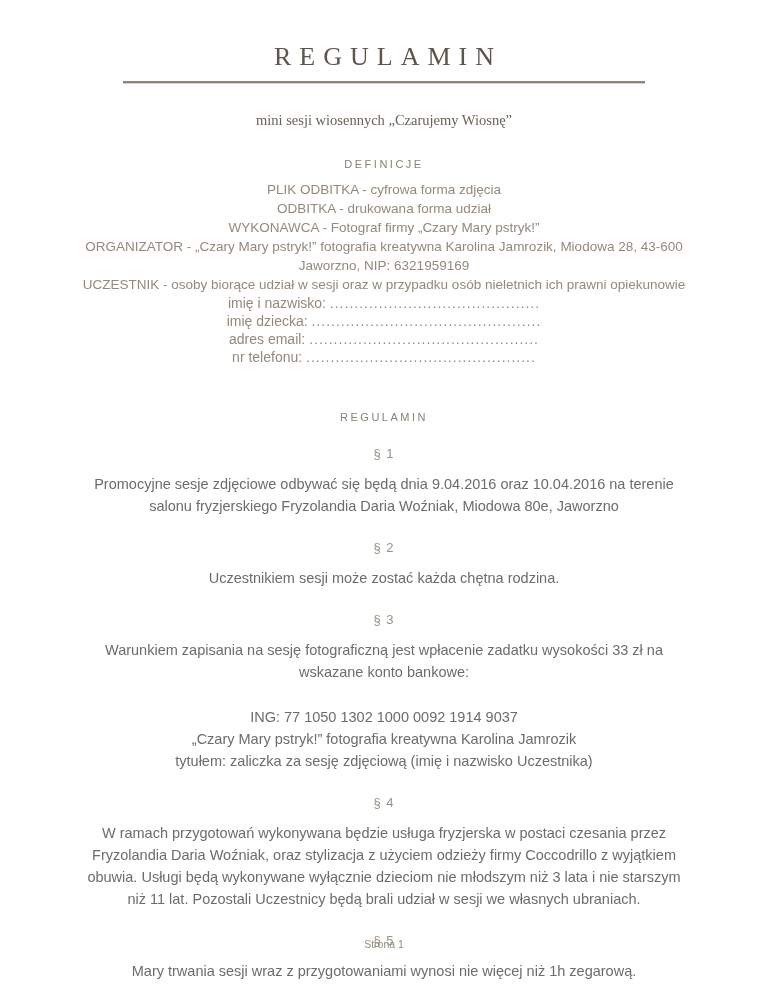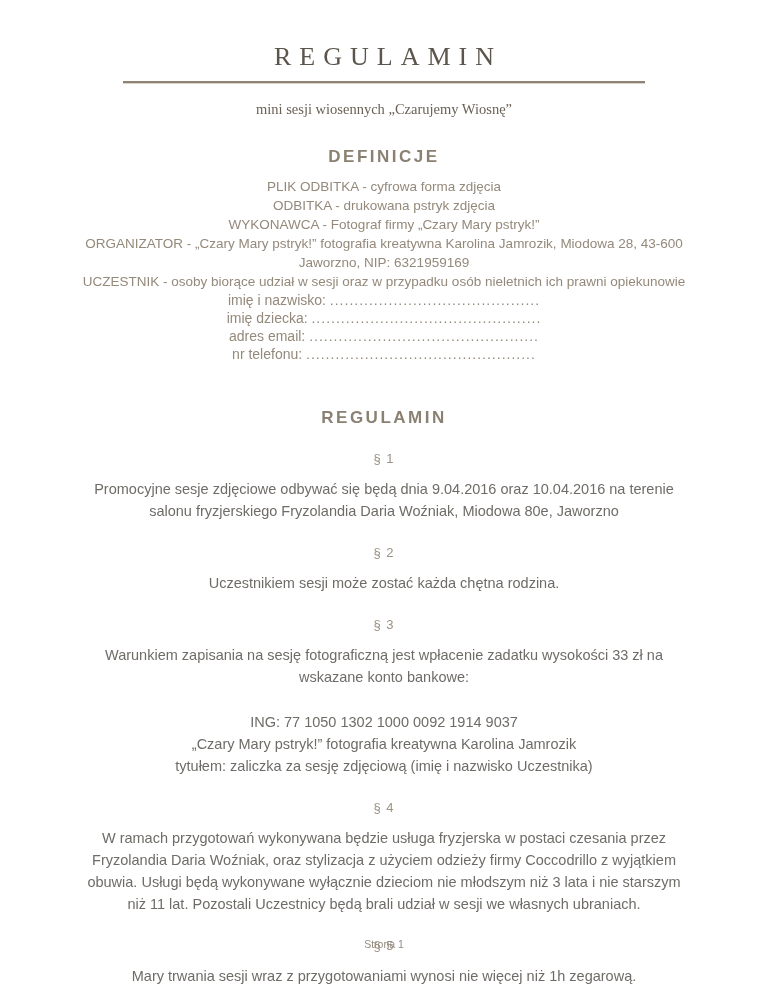--- a/index.html
+++ b/index.html
@@ -35,27 +35,27 @@
     height: 0;
     border: none;
     border-top: 2px solid #8d8476;
     border-bottom: 1px solid #d8d3c9;
     margin: 9px auto 0 auto;
   }
   .doc-subtitle {
     font-family: "Liberation Serif", serif;
     font-size: 14.5px;
     color: #6a6256;
-    margin-top: 17px;
+    margin-top: 28px;
   }
 
   
   .sans-heading {
-    font-size: 17px;
-    font-weight: 700;
+    font-size: 11px;
+    font-weight: 400;
     letter-spacing: 2.5px;
     color: #8b8173;
   }
   .definitions-heading { margin-top: 29px; }
   .regulamin-heading   { margin-top: 45px; }
 
   
   .definitions-list {
     margin-top: 10px;
     font-size: 13.5px;
@@ -115,21 +115,21 @@
   <h1 class="doc-title">REGULAMIN</h1>
 
   <hr class="title-rule">
 
   <div class="doc-subtitle">mini sesji wiosennych „Czarujemy Wiosnę”</div>
 
   <div class="sans-heading definitions-heading">DEFINICJE</div>
 
   <div class="definitions-list">
       <div class="def-line">PLIK ODBITKA - cyfrowa forma zdjęcia</div>
-      <div class="def-line">ODBITKA - drukowana pstryk zdjęcia</div>
+      <div class="def-line">ODBITKA - drukowana forma udział</div>
       <div class="def-line">WYKONAWCA - Fotograf firmy „Czary Mary pstryk!”</div>
       <div class="def-line">ORGANIZATOR - „Czary Mary pstryk!” fotografia kreatywna Karolina Jamrozik, Miodowa 28, 43-600 Jaworzno, NIP: 6321959169</div>
       <div class="def-line">UCZESTNIK - osoby biorące udział w sesji oraz w przypadku osób nieletnich ich prawni opiekunowie</div>
     </div>
 
   <div class="form-block">
       <div class="form-line"><span>imię i nazwisko: </span><span class="dots">...........................................</span></div>
       <div class="form-line"><span>imię dziecka: </span><span class="dots">...............................................</span></div>
       <div class="form-line"><span>adres email: </span><span class="dots">...............................................</span></div>
       <div class="form-line"><span>nr telefonu: </span><span class="dots">...............................................</span></div>

